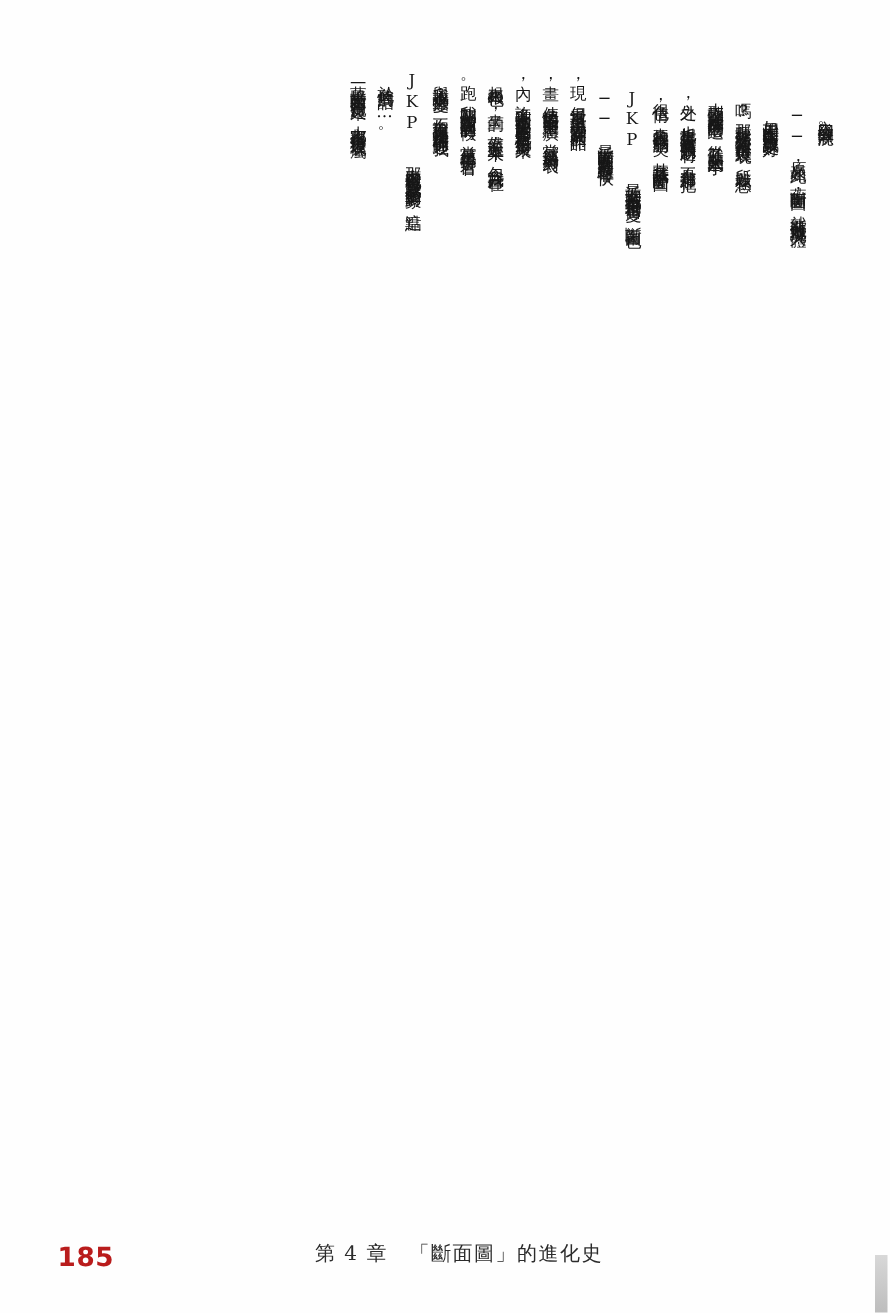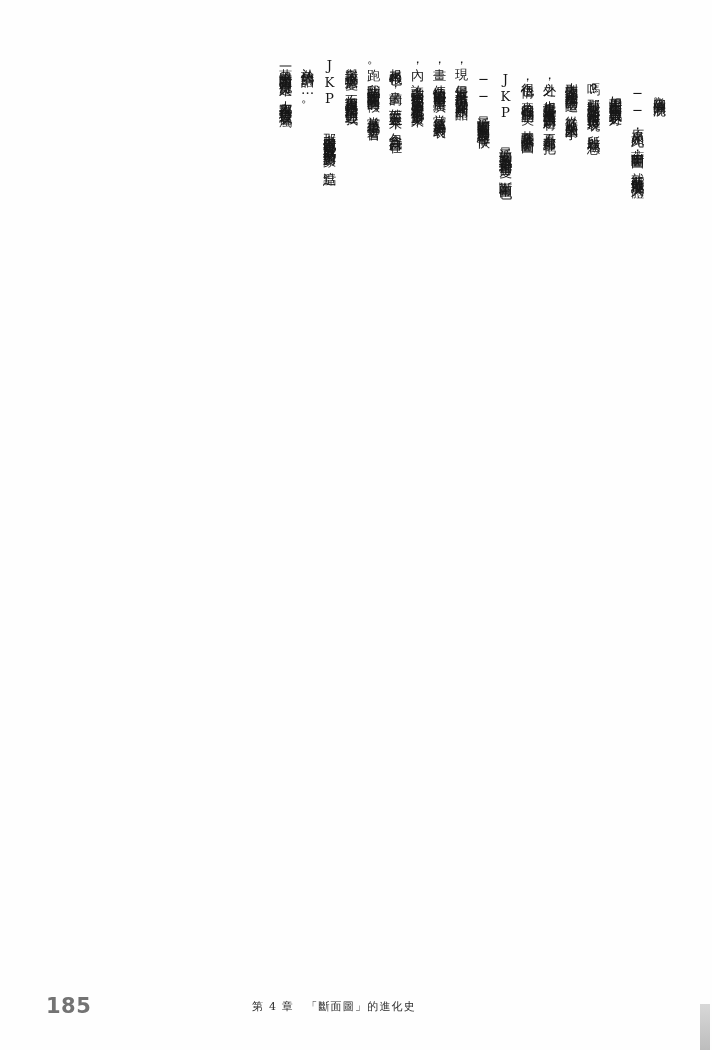--- a/index.html
+++ b/index.html
@@ -45,28 +45,28 @@
     bottom: 22px;
     height: 40px;
   }
   .page-number {
     position: absolute;
     left: 46px;
     bottom: 10px;
     font-family: "DejaVu Sans", "Liberation Sans", sans-serif;
     font-size: 21px;
     font-weight: 700;
-    color: #737373;
+    color: #b91c1c;
     letter-spacing: 0.5px;
   }
   .footer-chapter {
     position: absolute;
     left: 252px;
     bottom: 14px;
-    font-size: 11px;
+    font-size: 16px;
     color: #2b2b2b;
     letter-spacing: 1.2px;
     font-family: "DejaVu Serif", "Liberation Serif", serif;
   }
   .edge-mark {
     position: absolute;
     right: 2px;
     bottom: 0;
     width: 10px;
     height: 46px;

